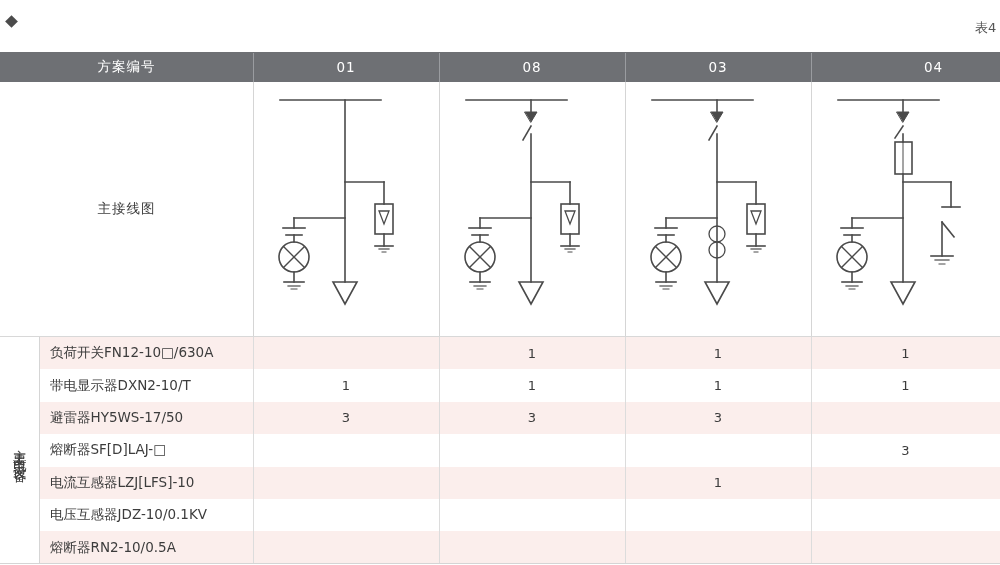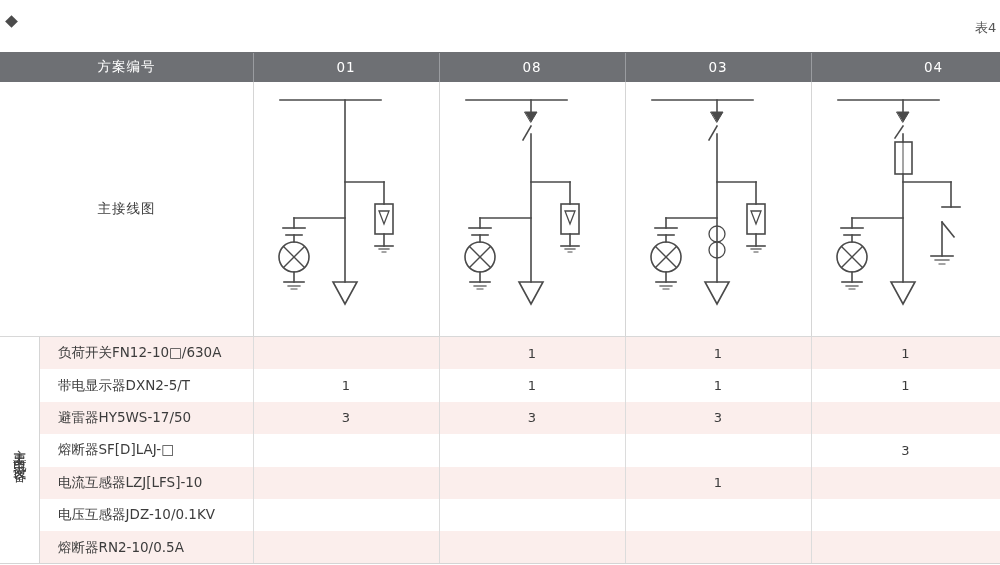--- a/index.html
+++ b/index.html
@@ -85,21 +85,21 @@
     line-height:1;
   }
   .data-row{
     position:absolute;left:40px;width:960px;height:32.4px;
   }
   .data-row.odd{background:#fbeeec;}
   .data-row.even{background:#ffffff;}
   .row-name{
     position:absolute;left:0;top:0;width:213px;height:100%;
     display:flex;align-items:center;
-    padding-left:18px;box-sizing:border-box;
+    padding-left:10px;box-sizing:border-box;
     font-size:13.5px;color:#3c3c3c;
     white-space:nowrap;
   }
   .val-cell{
     position:absolute;top:0;height:100%;
     display:flex;align-items:center;justify-content:center;
     font-size:13px;color:#3c3c3c;
   }
   .rowsep{
     position:absolute;top:0;width:1px;height:100%;background:#dcdcdc;
@@ -297,21 +297,21 @@
           <div class="rowsep" style="left: 213px;"></div>
           <div class="val-cell" style="left: 213px; width: 186px;"></div>
           <div class="rowsep" style="left: 399px;"></div>
           <div class="val-cell" style="left: 399px; width: 186px;">1</div>
           <div class="rowsep" style="left: 585px;"></div>
           <div class="val-cell" style="left: 585px; width: 186px;">1</div>
           <div class="rowsep" style="left: 771px;"></div>
           <div class="val-cell" style="left: 771px; width: 189px;">1</div>
         </div>
         <div class="data-row even" style="top: 32.4px;">
-          <div class="row-name">带电显示器DXN2-5/T</div>
+          <div class="row-name">带电显示器DXN2-10/T</div>
           <div class="rowsep" style="left: 213px;"></div>
           <div class="val-cell" style="left: 213px; width: 186px;">1</div>
           <div class="rowsep" style="left: 399px;"></div>
           <div class="val-cell" style="left: 399px; width: 186px;">1</div>
           <div class="rowsep" style="left: 585px;"></div>
           <div class="val-cell" style="left: 585px; width: 186px;">1</div>
           <div class="rowsep" style="left: 771px;"></div>
           <div class="val-cell" style="left: 771px; width: 189px;">1</div>
         </div>
         <div class="data-row odd" style="top: 64.8px;">

